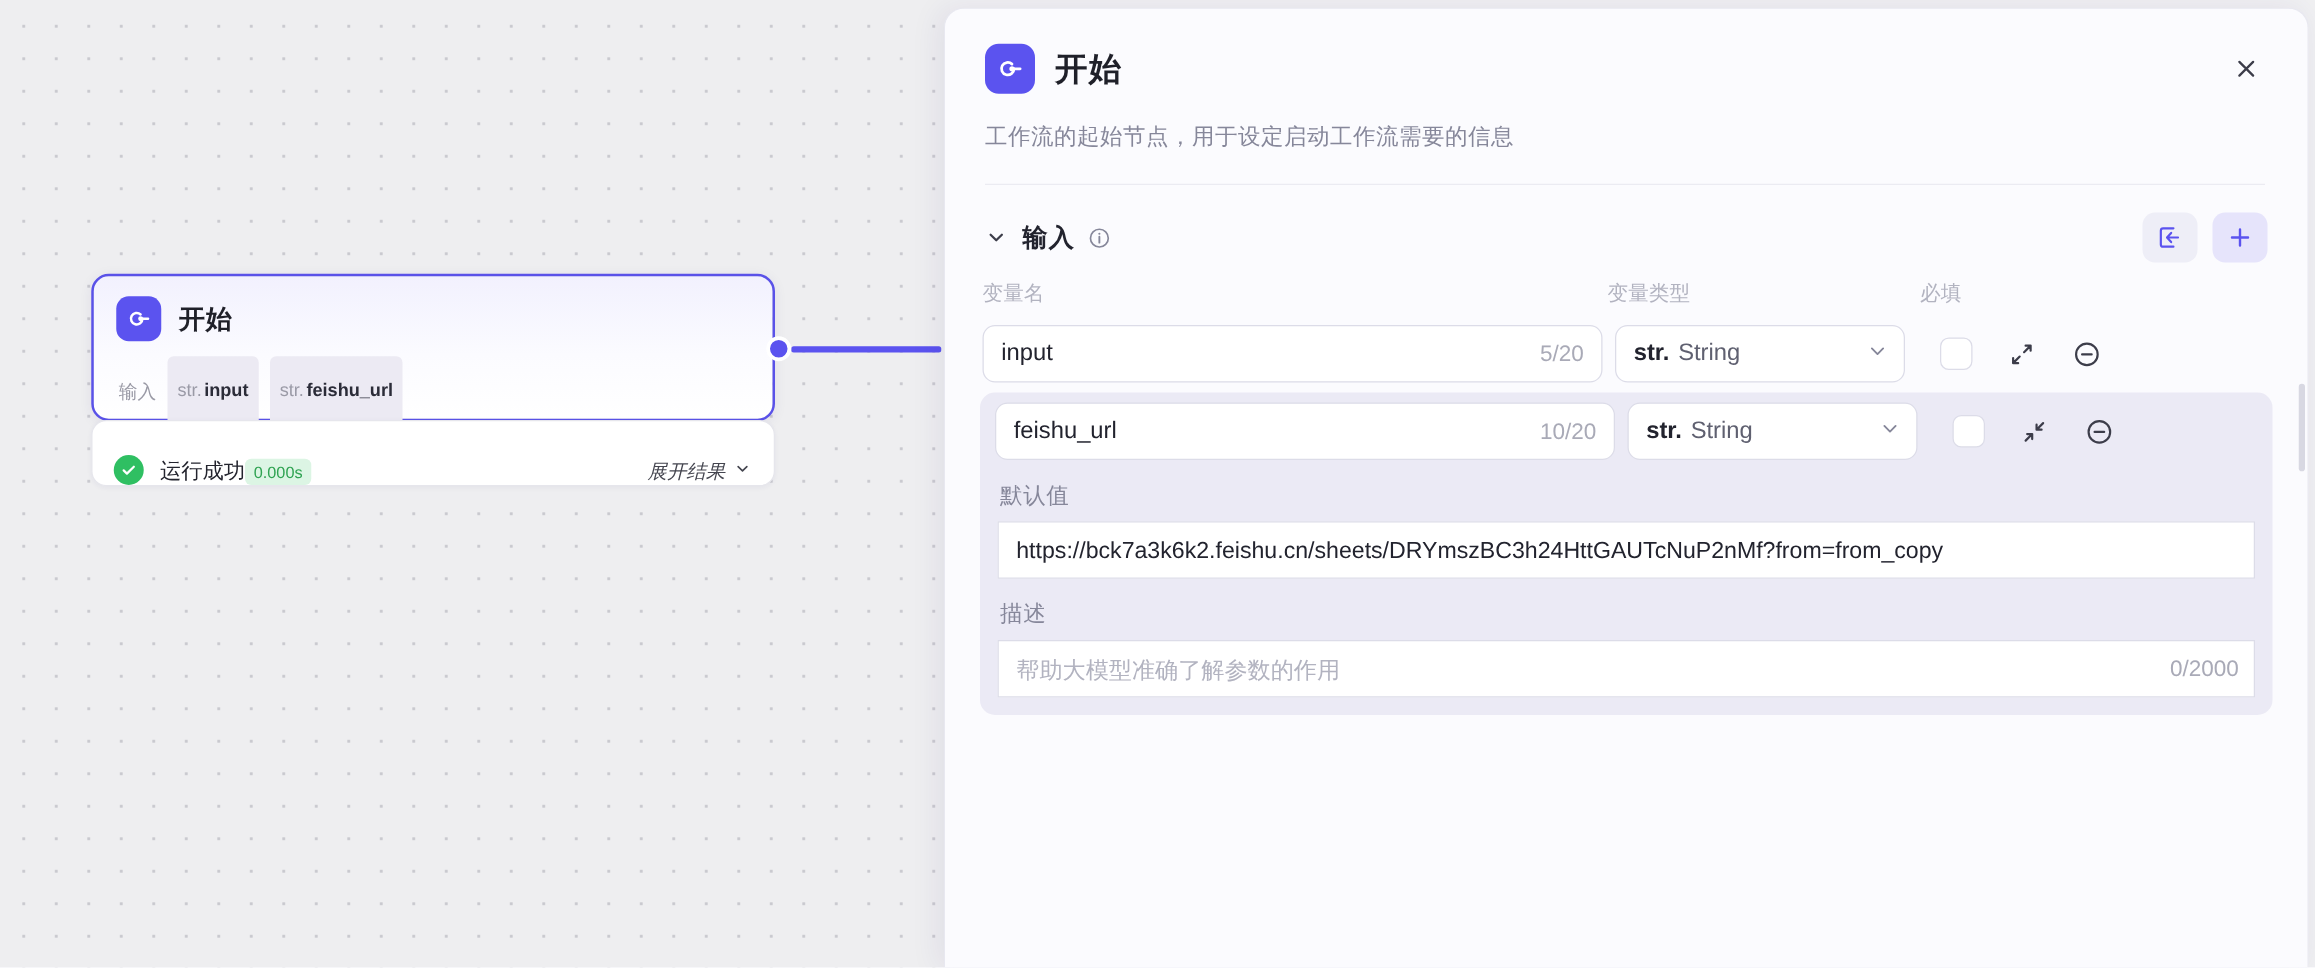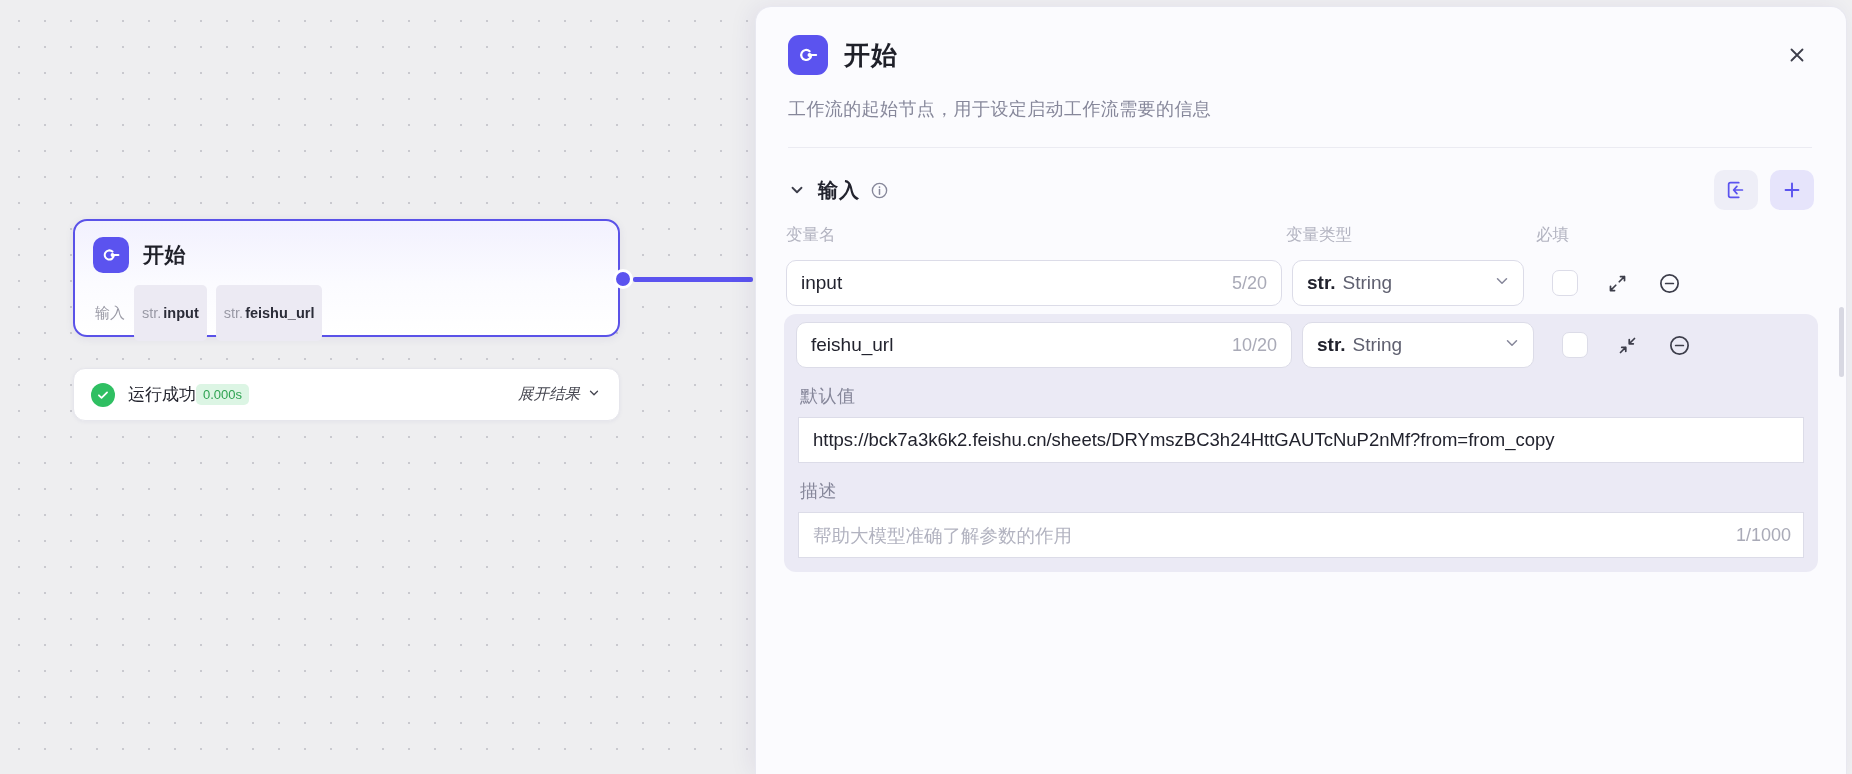--- a/index.html
+++ b/index.html
@@ -71,26 +71,26 @@
     white-space: nowrap;
   }
   .var-tag .pfx {
     color: #9a9aa6;
     font-weight: 400;
     margin-right: 2px;
   }
 
   .status-bar {
     position: absolute;
-    left: 73px; top: 368px;
+    left: 73px; top: 336px;
     width: 547px; height: 53px;
     background: #ffffff;
     border: 1px solid #e6e6ec;
     border-radius: 12px;
-    display: flex; align-items: center;
+    display: flex; align-items: flex-end;
     padding: 0 18px 0 17px;
     box-shadow: 0 1px 4px rgba(40,35,110,.05);
   }
   .check-icon {
     width: 24px; height: 24px; border-radius: 50%;
     background: #2fbf62;
     display: flex; align-items: center; justify-content: center;
     flex: none;
   }
   .status-text {
@@ -494,21 +494,21 @@
           <div class="sub-label">默认值</div>
           <div class="sub-field">
             <span class="url-text">https://bck7a3k6k2.feishu.cn/sheets/DRYmszBC3h24HttGAUTcNuP2nMf?from=from_copy</span>
           </div>
         </div>
 
         <div class="sub-block">
           <div class="sub-label">描述</div>
           <div class="sub-field">
             <span class="ph">帮助大模型准确了解参数的作用</span>
-            <span class="counter">1/1000</span>
+            <span class="counter">0/2000</span>
           </div>
         </div>
       </div>
 
     </div>
 
     <div class="scroll-hint"></div>
   </div>
 </div>
 

